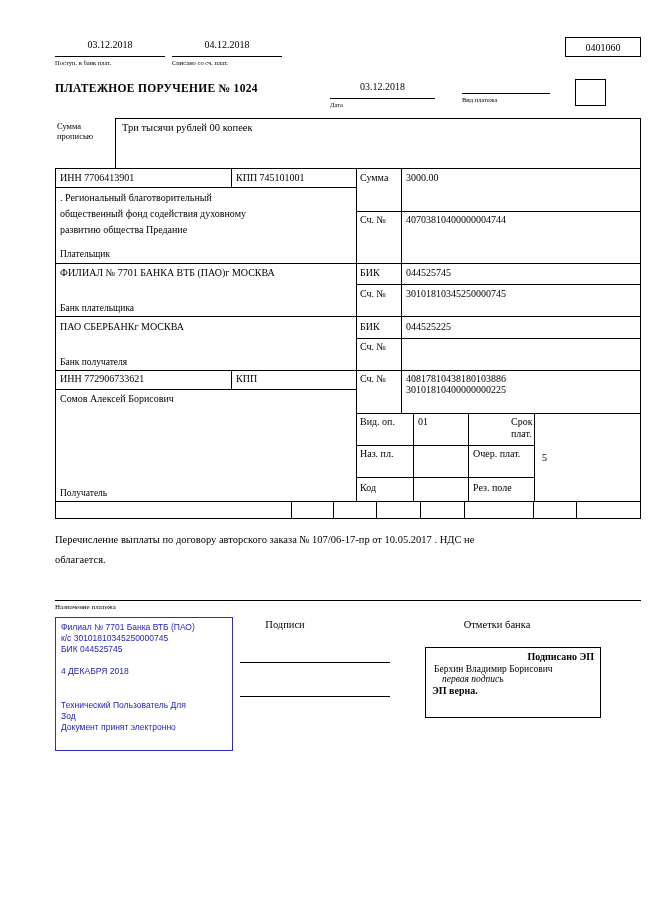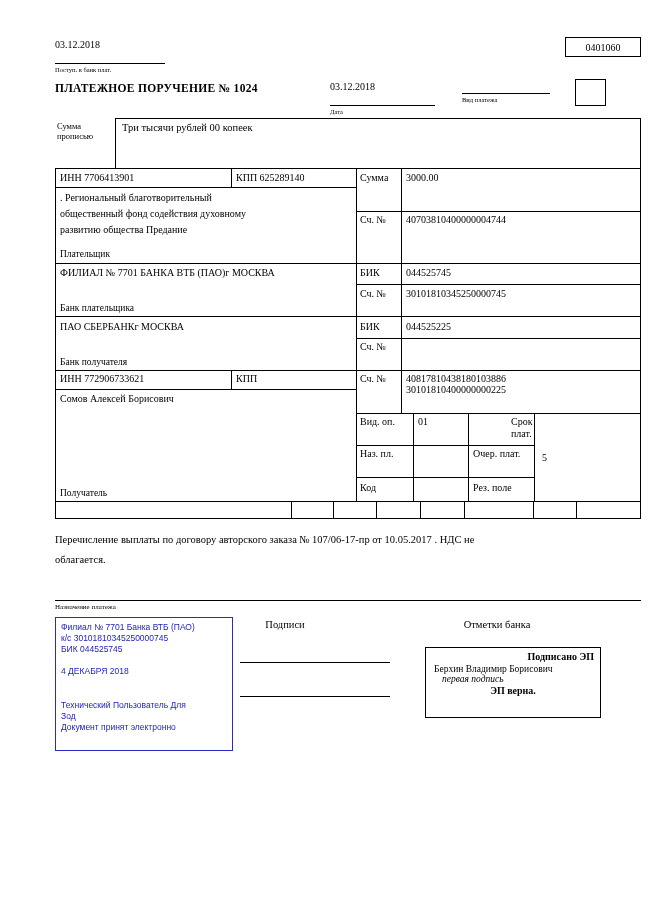--- a/index.html
+++ b/index.html
@@ -6,47 +6,51 @@
   html,body { background:#e9e9e9; }
   body { font-family:"Liberation Serif", serif; color:#000; }
   .page { position:relative; width:660px; height:919px; background:#fff; margin:0 auto; overflow:hidden; }
   .abs { position:absolute; }
   .hl { position:absolute; background:#000; height:1px; }
   .vl { position:absolute; background:#000; width:1px; }
   .cell { position:absolute; font-size:10px; line-height:12px; white-space:nowrap; }
   .wrap { white-space:normal; }
   .f-sec { font-size:9.5px; }
   .f-amt { font-size:8.5px; line-height:10px; }
-  .dateval { font-size:10px; line-height:13px; border-bottom:1px solid #000; padding-bottom:12px; }
+  .dateval { font-size:10px; line-height:13px; border-bottom:1px solid #000; padding-bottom:5px;text-align:center; }
   .datelbl { font-size:6.5px; line-height:9px; padding-top:1px; }
   .codebox { width:76px; height:20px; border:1px solid #000; display:flex; align-items:center; justify-content:center; font-size:10px; }
   .titletext { font-size:11.5px; font-weight:bold; letter-spacing:0.3px; }
   .amtbox { width:526px; height:51px; border:1px solid #000; font-size:10.5px; padding:3px 6px; }
   .maintable { left:55px; top:168px; width:586px; height:351px; border:1px solid #000; position:absolute; }
   .purline { font-size:10.5px; line-height:20px; white-space:nowrap; }
   .naznbox { border-top:1px solid #000; font-size:7px; line-height:9px; padding-top:2px; }
   .stamp { width:178px; height:134px; border:1px solid #2b2bc4; color:#2222c2;
            font-family:"Liberation Sans", sans-serif; font-size:8.5px; line-height:11px; padding:4px 5px; }
   .stamp .gap1 { margin-top:11px; }
   .stamp .gap2 { margin-top:23px; }
   .sighdr { font-size:10.5px; text-align:center; }
   .epbox { width:176px; height:71px; border:1px solid #000; padding:3px 6px; font-size:10px; }
   .epbox .ttl { font-weight:bold; text-align:right; }
   .epbox .signer { font-size:9.5px; margin-top:2px; margin-left:2px; }
   .epbox .note { font-size:9.5px; font-style:italic; margin-left:10px; }
-  .epbox .verdict { font-weight:bold; text-align:center; margin-top:1px; }
+  .epbox .verdict { font-weight:bold; margin-top:1px; }
 </style>
 </head>
 <body>
 
 <div class="page">
 
   <div class="abs" style="left:55px; top:38px; width:110px;">
     <div class="dateval">03.12.2018</div>
     <div class="datelbl">Поступ. в банк плат.</div>
+  </div>
+  <div class="abs" style="left:172px; top:38px; width:110px;">
+    <div class="dateval">04.12.2018</div>
+    <div class="datelbl">Списано со сч. плат.</div>
   </div>
   <div class="abs codebox" style="left:565px; top:37px;">
     <span>0401060</span>
   </div>
 
   <div class="abs titletext" style="left:55px; top:82px;">ПЛАТЕЖНОЕ ПОРУЧЕНИЕ № 1024</div>
   <div class="abs" style="left:330px; top:80px; width:105px;">
     <div class="dateval">03.12.2018</div>
     <div class="datelbl">Дата</div>
   </div>
@@ -86,21 +90,21 @@
 
     <div class="vl" style="left:235px; top:332px; height:17px;"></div>
     <div class="vl" style="left:277px; top:332px; height:17px;"></div>
     <div class="vl" style="left:320px; top:332px; height:17px;"></div>
     <div class="vl" style="left:364px; top:332px; height:17px;"></div>
     <div class="vl" style="left:408px; top:332px; height:17px;"></div>
     <div class="vl" style="left:477px; top:332px; height:17px;"></div>
     <div class="vl" style="left:520px; top:332px; height:17px;"></div>
 
     <div class="cell" style="left:4px; top:3px;">ИНН 7706413901</div>
-    <div class="cell" style="left:180px; top:3px;">КПП 625289140</div>
+    <div class="cell" style="left:180px; top:3px;">КПП 745101001</div>
     <div class="cell" style="left:304px; top:3px;">Сумма</div>
     <div class="cell" style="left:350px; top:3px;">3000.00</div>
 
     <div class="cell" style="left:4px; top:21px; line-height:16px;">. Региональный благотворительный</div>
     <div class="cell" style="left:4px; top:37px; line-height:16px;">общественный фонд содействия духовному</div>
     <div class="cell" style="left:4px; top:53px; line-height:16px;">развитию общества Предание</div>
 
     <div class="cell" style="left:304px; top:45px;">Сч. №</div>
     <div class="cell" style="left:350px; top:45px;">40703810400000004744</div>
     <div class="cell f-sec" style="left:4px; top:79px;">Плательщик</div>

